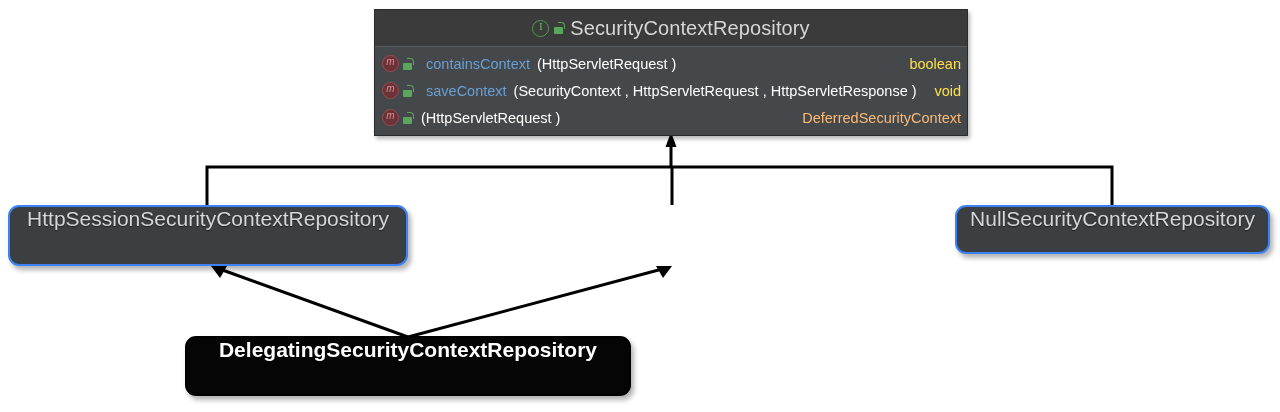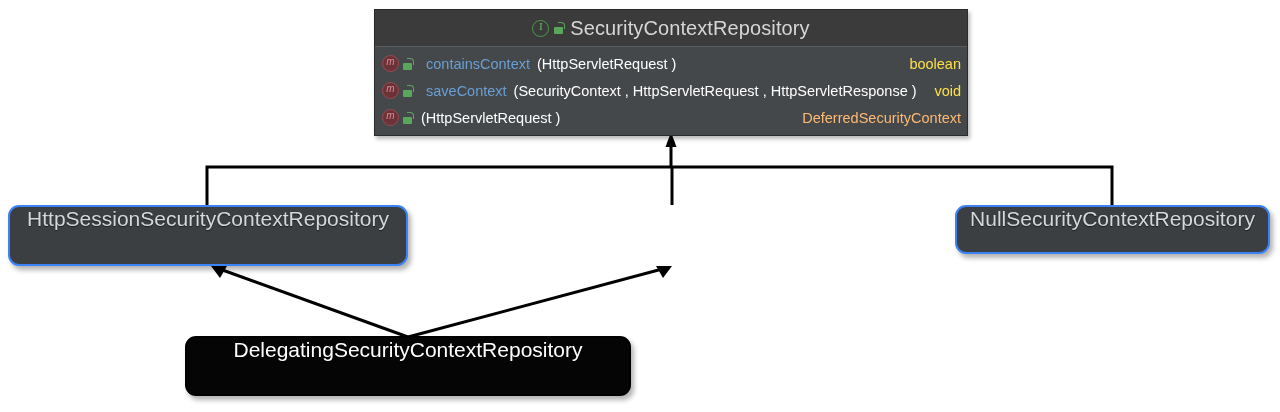--- a/index.html
+++ b/index.html
@@ -143,21 +143,21 @@
     font-size: 21px;
     white-space: nowrap;
     text-shadow: 0 1px 1px rgba(0,0,0,0.55);
   }
   .node-black {
     background: #050505;
     border-color: #000000;
   }
   .node-black .node-label {
     color: #ffffff;
-    font-weight: normal;
+    font-weight: bold;
   }
 </style>
 </head>
 <body>
 
 <div id="stage">
 
   <svg id="edges" viewBox="0 0 1280 412" width="1280" height="412">
 
     <g stroke="#000000" stroke-width="3" fill="none">

